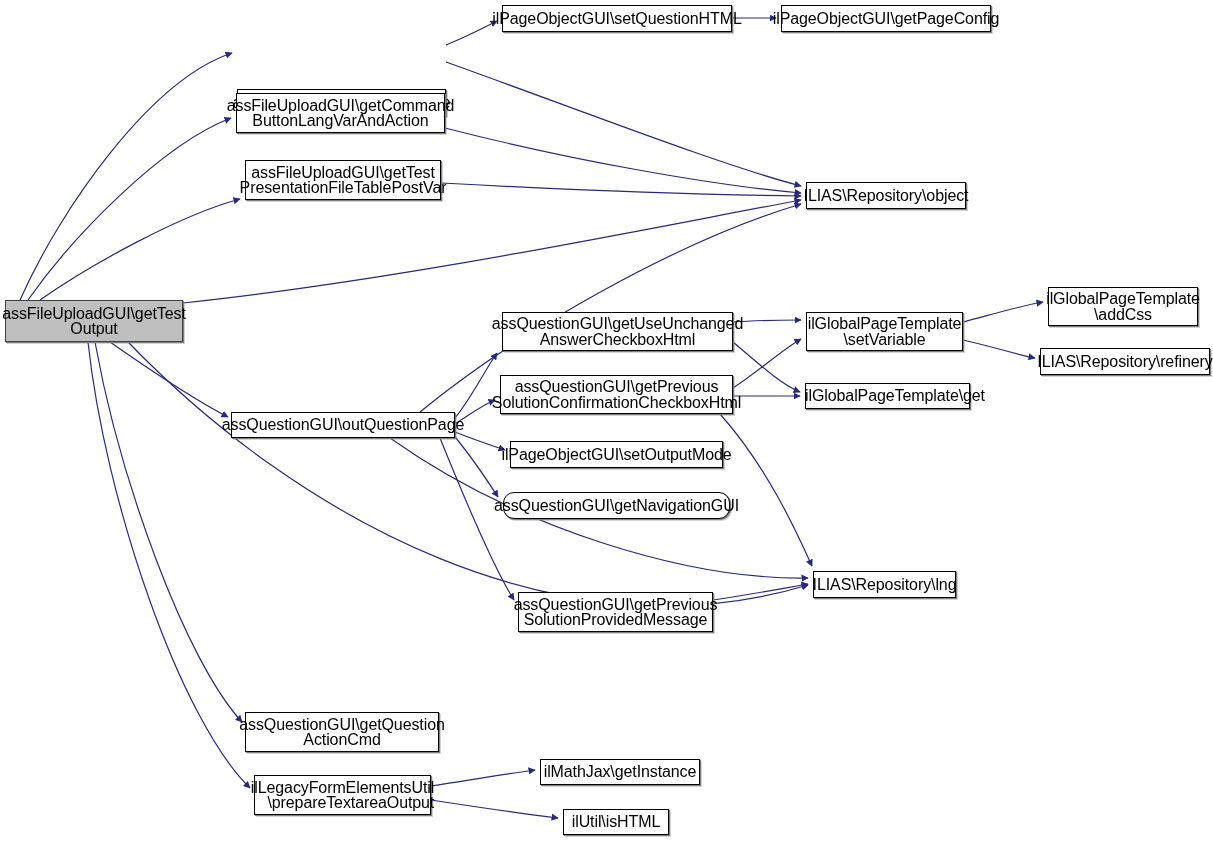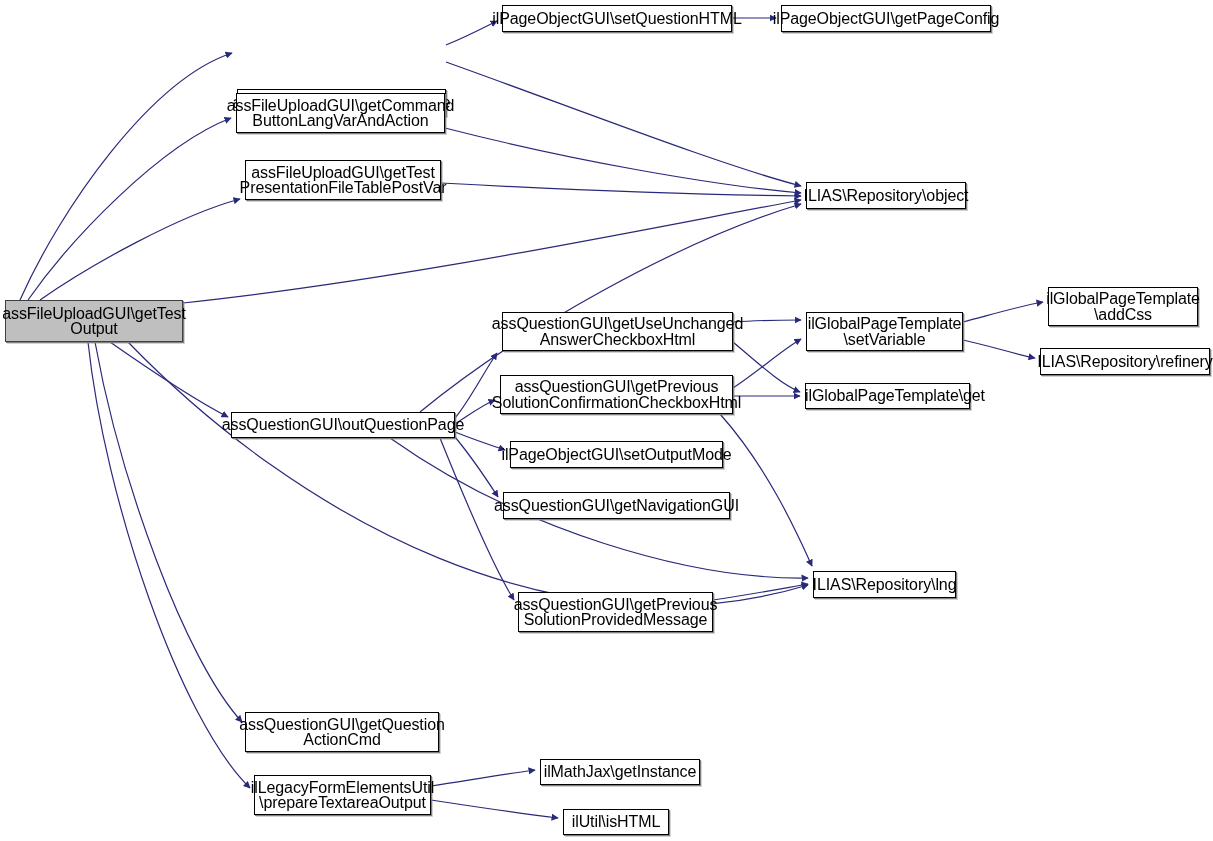--- a/index.html
+++ b/index.html
@@ -92,24 +92,24 @@
       <div class="node" style="left: 806px; top: 312px; width: 157px; height: 39px;">ilGlobalPageTemplate
 \setVariable</div>
       <div class="node" style="left: 1048px; top: 287px; width: 150px; height: 39px;">ilGlobalPageTemplate
 \addCss</div>
       <div class="node" style="left: 1040px; top: 348px; width: 170px; height: 27px;">ILIAS\Repository\refinery</div>
       <div class="node" style="left: 500px; top: 375px; width: 233px; height: 39px;">assQuestionGUI\getPrevious
 SolutionConfirmationCheckboxHtml</div>
       <div class="node" style="left: 805px; top: 383px; width: 165px; height: 26px; padding-left: 15px;">ilGlobalPageTemplate\get</div>
       <div class="node" style="left: 231px; top: 412px; width: 224px; height: 26px;">assQuestionGUI\outQuestionPage</div>
       <div class="node" style="left: 510px; top: 441px; width: 213px; height: 27px;">ilPageObjectGUI\setOutputMode</div>
-      <div class="node" style="left: 503px; top: 492px; width: 227px; height: 27px;">assQuestionGUI\getNavigationGUI</div>
+      <div class="node" style="left: 503px; top: 492px; width: 227px; height: 27px; border-radius: 11px;">assQuestionGUI\getNavigationGUI</div>
       <div class="node" style="left: 813px; top: 571px; width: 143px; height: 27px;">ILIAS\Repository\lng</div>
       <div class="node" style="left: 518px; top: 592px; width: 195px; height: 40px;">assQuestionGUI\getPrevious
 SolutionProvidedMessage</div>
       <div class="node" style="left: 245px; top: 712px; width: 194px; height: 40px;">assQuestionGUI\getQuestion
 ActionCmd</div>
-      <div class="node" style="left: 254px; top: 775px; width: 177px; height: 40px;">ilLegacyFormElementsUtil
+      <div class="node" style="left: 254px; top: 775px; width: 177px; height: 40px; text-align: right;">ilLegacyFormElementsUtil
 \prepareTextareaOutput</div>
       <div class="node" style="left: 540px; top: 759px; width: 160px; height: 26px;">ilMathJax\getInstance</div>
       <div class="node" style="left: 563px; top: 809px; width: 106px; height: 26px;">ilUtil\isHTML</div>
     </div>
 </div>
 
 </body></html>

